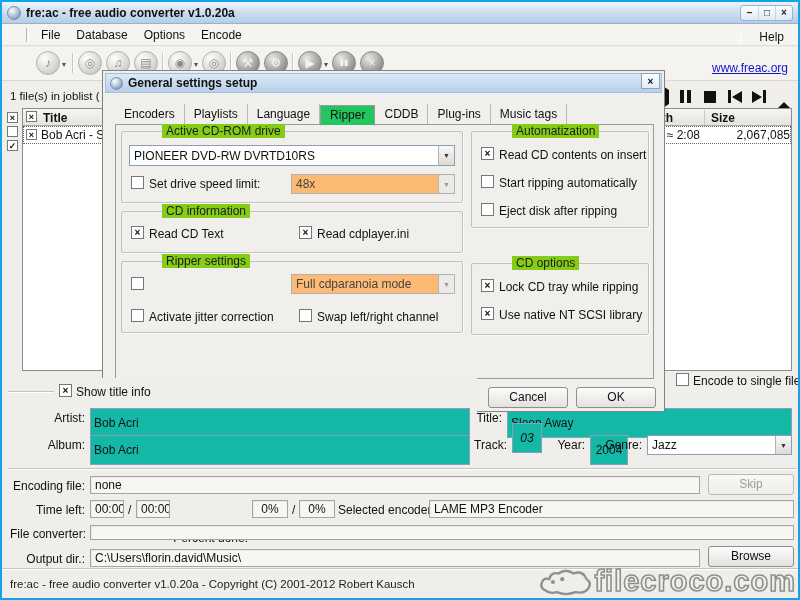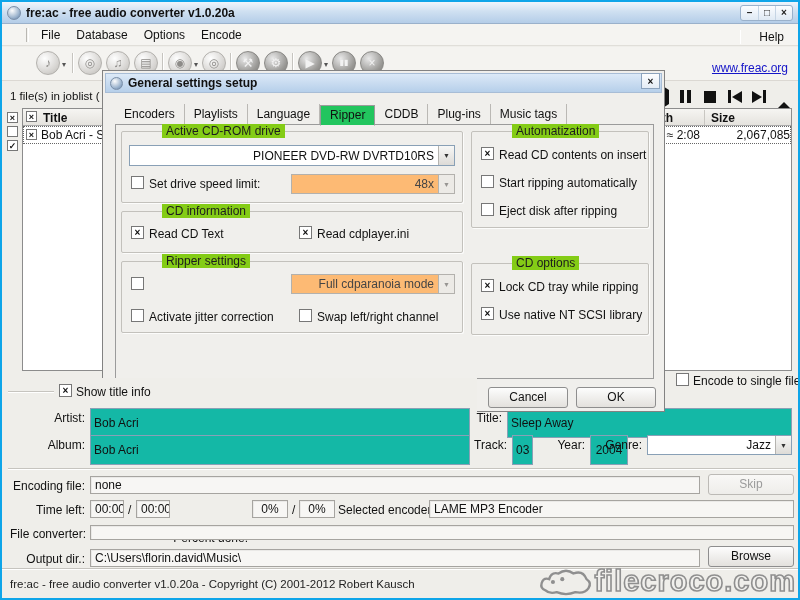--- a/index.html
+++ b/index.html
@@ -58,21 +58,21 @@
   .cb { position:absolute; width:13px; height:13px; background:#fff; border:1px solid #777;
     font:bold 10px/12px "Liberation Sans",sans-serif; text-align:center; color:#0d0d0d; }
   .cb.small { width:11px; height:11px; font-size:9px; line-height:10px; }
   
   .lb { position:absolute; white-space:nowrap; }
   .lbr { text-align:right; }
   .inp { position:absolute; background:#14b8a6; border:1px solid #89a0b6;
     font:12px "Liberation Sans",sans-serif; padding:14px 3px; color:#111; height:19px; }
   .combo { position:absolute; background:#fff; border:1px solid #89a0b6; height:20px;
     display:flex; align-items:center; }
-  .combo .txt { flex:1; padding:0 4px; white-space:nowrap; overflow:hidden;text-align:right; }
+  .combo .txt { flex:1; padding:0 4px; white-space:nowrap; overflow:hidden; }
   .combo .arr { width:16px; align-self:stretch; background:linear-gradient(#f7f7f6,#dddbd7);
     border-left:1px solid #b5b3af; font-size:7px; display:flex; align-items:center; justify-content:center; color:#333; }
   .combo.disabled { background:#fdba74; border-color:#b3b1ad; }
   .combo.disabled .txt { color:#454545; }
   .combo.disabled .arr { color:#979592; background:#eceae6; }
   .sunken { position:absolute; background:#f7f6f4; border:1px solid #a6a4a0;
     box-shadow:inset 1px 1px 0 rgba(0,0,0,0.05); padding:1px 4px; color:#111; height:18px; white-space:nowrap; overflow:hidden; }
   .ctr { text-align:center; }
   .groove { position:absolute; height:2px; border-top:1px solid #c6c4bf; border-bottom:1px solid #fff; }
   .btn { position:absolute; background:linear-gradient(#fdfdfd,#f1f0ee 45%,#e3e1dd);
@@ -214,21 +214,21 @@
   <span class="lb" style="left:74px;top:383px">Show title info</span>
 
   <span class="lb lbr" style="left:8px;top:409px;width:75px">Artist:</span>
   <input class="inp" style="left: 88px; top: 406px; width: 380px;" value="Bob Acri">
   <span class="lb lbr" style="left:455px;top:409px;width:45px">Title:</span>
   <input class="inp" style="left: 505px; top: 406px; width: 285px;" value="Sleep Away">
 
   <span class="lb lbr" style="left:8px;top:436px;width:75px">Album:</span>
   <input class="inp" style="left: 88px; top: 433px; width: 380px;" value="Bob Acri">
   <span class="lb lbr" style="left:460px;top:436px;width:45px">Track:</span>
-  <input class="inp ctr" style="left: 510px; top: 433px; width: 21px;" value="03">
+  <input class="inp ctr" style="left: 510px; top: 421px; width: 30px; font-style: italic;" value="03">
   <span class="lb lbr" style="left:545px;top:436px;width:38px">Year:</span>
   <input class="inp ctr" style="left: 588px; top: 433px; width: 38px;" value="2004">
   <span class="lb lbr" style="left:598px;top:436px;width:42px">Genre:</span>
   <div class="combo" style="left:645px;top:433px;width:145px">
     <span class="txt">Jazz</span>
     <span class="arr">▼</span>
   </div>
 
   <span class="groove" style="left:6px;top:466px;width:788px"></span>
 

